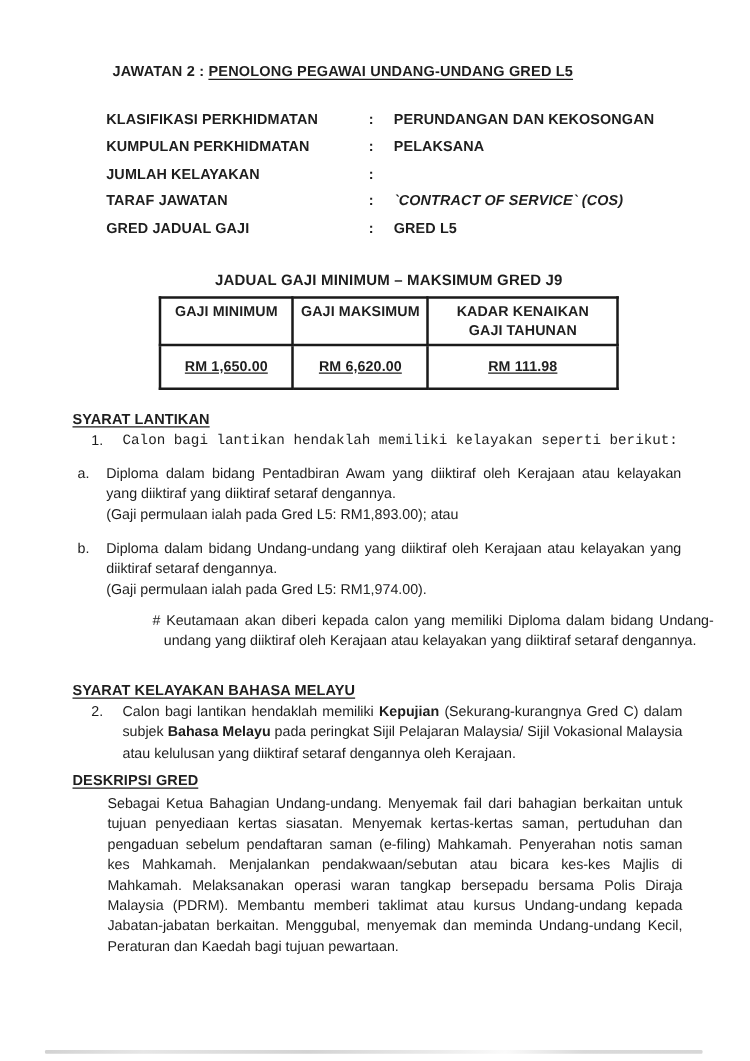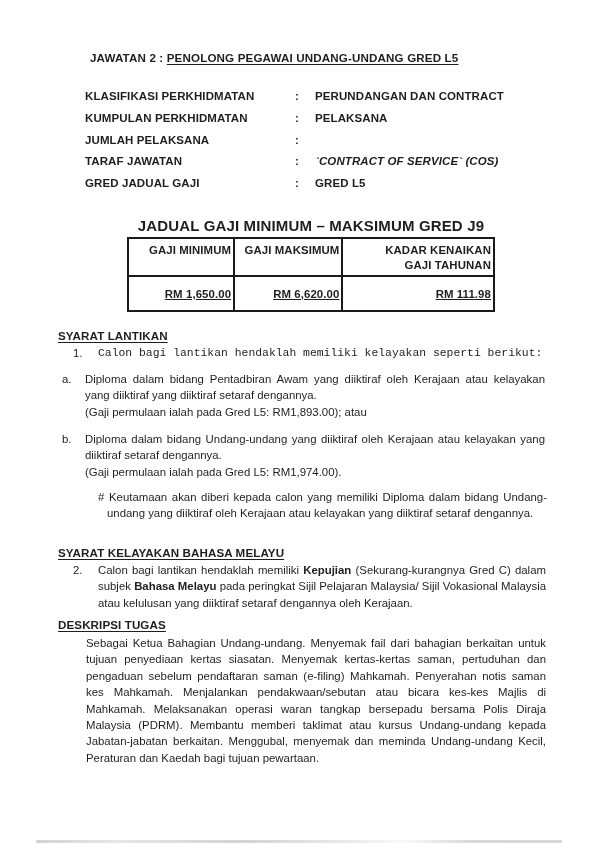--- a/index.html
+++ b/index.html
@@ -23,48 +23,48 @@
   }
 
   .info{position:absolute;left:85px;top:86px;width:470px;}
   .irow{display:flex;line-height:21.8px;font-weight:bold;font-size:11.5px;letter-spacing:.1px;}
   .ilabel{width:210px;flex:0 0 210px;}
   .icolon{width:20px;flex:0 0 20px;}
   .ival{flex:1;}
 
   .tbl-title{
     position:absolute;left:127px;top:217px;width:368px;
-    text-align:center;font-weight:bold;font-size:15px;letter-spacing:.15px;
+    text-align:center;font-weight:bold;font-size:12px;letter-spacing:.15px;
   }
   table.salary{
     position:absolute;left:127px;top:237px;width:368px;
     border-collapse:collapse;table-layout:fixed;
   }
   table.salary th, table.salary td{
     border:2px solid #1a1a1a;
-    font-size:11.4px;font-weight:bold;text-align:right;
+    font-size:11.4px;font-weight:bold;text-align:center;
     letter-spacing:.1px;
     margin-top:48px;
   }
   table.salary th{
     vertical-align:top;padding:4px 2px 3px 2px;
     white-space:pre-line;line-height:14.5px;height:25px;
   }
   table.salary td{height:33px;vertical-align:middle;padding:0 2px;text-decoration:underline;}
   .c1{width:29%;}.c2{width:29.6%;}.c3{width:41.4%;}
 
   .section-heading{
     position:absolute;left:58px;
     font-weight:bold;text-decoration:underline;text-underline-offset:2px;
     font-size:11.6px;letter-spacing:.1px;white-space:nowrap;
   }
   .num-marker{position:absolute;line-height:16.4px;}
   .body-block{position:absolute;line-height:16.4px;}
   .just{text-align:justify;}
-  .hash-note{padding-left:9px;text-indent:-9px;}
+  .hash-note{padding-left:9px;text-indent:-9px;margin-left:24px;}
 
   .bottom-bar{
     position:absolute;left:36px;top:840px;width:526px;height:3px;
     border-radius:1px;
     background:linear-gradient(90deg,
       rgba(165,165,165,.50) 0%, rgba(200,200,200,.45) 15%,
       rgba(175,175,175,.55) 40%, rgba(205,205,205,.40) 60%,
       rgba(235,235,235,.25) 70%, rgba(180,180,180,.50) 82%,
       rgba(175,175,175,.50) 100%);
   }
@@ -75,29 +75,29 @@
 <div class="page">
 
   <div class="doc-title">
     <span>JAWATAN 2 : </span><span class="u">PENOLONG PEGAWAI UNDANG-UNDANG GRED L5</span>
   </div>
 
   <div class="info">
     <div class="irow">
       <span class="ilabel">KLASIFIKASI PERKHIDMATAN</span>
       <span class="icolon">:</span>
-      <span class="ival">PERUNDANGAN DAN CONTRACT</span>
+      <span class="ival">PERUNDANGAN DAN KEKOSONGAN</span>
     </div>
     <div class="irow">
       <span class="ilabel">KUMPULAN PERKHIDMATAN</span>
       <span class="icolon">:</span>
       <span class="ival">PELAKSANA</span>
     </div>
     <div class="irow">
-      <span class="ilabel">JUMLAH PELAKSANA</span>
+      <span class="ilabel">JUMLAH KELAYAKAN</span>
       <span class="icolon">:</span>
     </div>
     <div class="irow">
       <span class="ilabel">TARAF JAWATAN</span>
       <span class="icolon">:</span>
       <span class="ival it">`CONTRACT OF SERVICE` (COS)</span>
     </div>
     <div class="irow">
       <span class="ilabel">GRED JADUAL GAJI</span>
       <span class="icolon">:</span>
@@ -142,18 +142,18 @@
 
   <div class="body-block just hash-note" style="left:98px;top:489px;width:440px;"># Keutamaan akan diberi kepada calon yang memiliki Diploma dalam bidang Undang-undang yang diiktiraf oleh Kerajaan atau kelayakan yang diiktiraf setaraf dengannya.</div>
 
   <div class="section-heading" style="top:546px;">SYARAT KELAYAKAN BAHASA MELAYU</div>
 
   <span class="num-marker" style="left:73px;top:562px;">2.</span>
   <div class="body-block just" style="left:98px;top:562px;width:448px;">
     <span>Calon bagi lantikan hendaklah memiliki </span><span class="b">Kepujian</span><span> (Sekurang-kurangnya Gred C) dalam subjek </span><span class="b">Bahasa Melayu</span><span> pada peringkat Sijil Pelajaran Malaysia/ Sijil Vokasional Malaysia atau kelulusan yang diiktiraf setaraf dengannya oleh Kerajaan.</span>
   </div>
 
-  <div class="section-heading" style="top:618px;">DESKRIPSI TUGAS</div>
+  <div class="section-heading" style="top:618px;">DESKRIPSI GRED</div>
   <div class="body-block just" style="left:86px;top:635px;width:460px;">Sebagai Ketua Bahagian Undang-undang. Menyemak fail dari bahagian berkaitan untuk tujuan penyediaan kertas siasatan. Menyemak kertas-kertas saman, pertuduhan dan pengaduan sebelum pendaftaran saman (e-filing) Mahkamah. Penyerahan notis saman kes Mahkamah. Menjalankan pendakwaan/sebutan atau bicara kes-kes Majlis di Mahkamah. Melaksanakan operasi waran tangkap bersepadu bersama Polis Diraja Malaysia (PDRM). Membantu memberi taklimat atau kursus Undang-undang kepada Jabatan-jabatan berkaitan. Menggubal, menyemak dan meminda Undang-undang Kecil, Peraturan dan Kaedah bagi tujuan pewartaan.</div>
 
   <div class="bottom-bar"></div>
 
 </div>
 
 </body></html>

